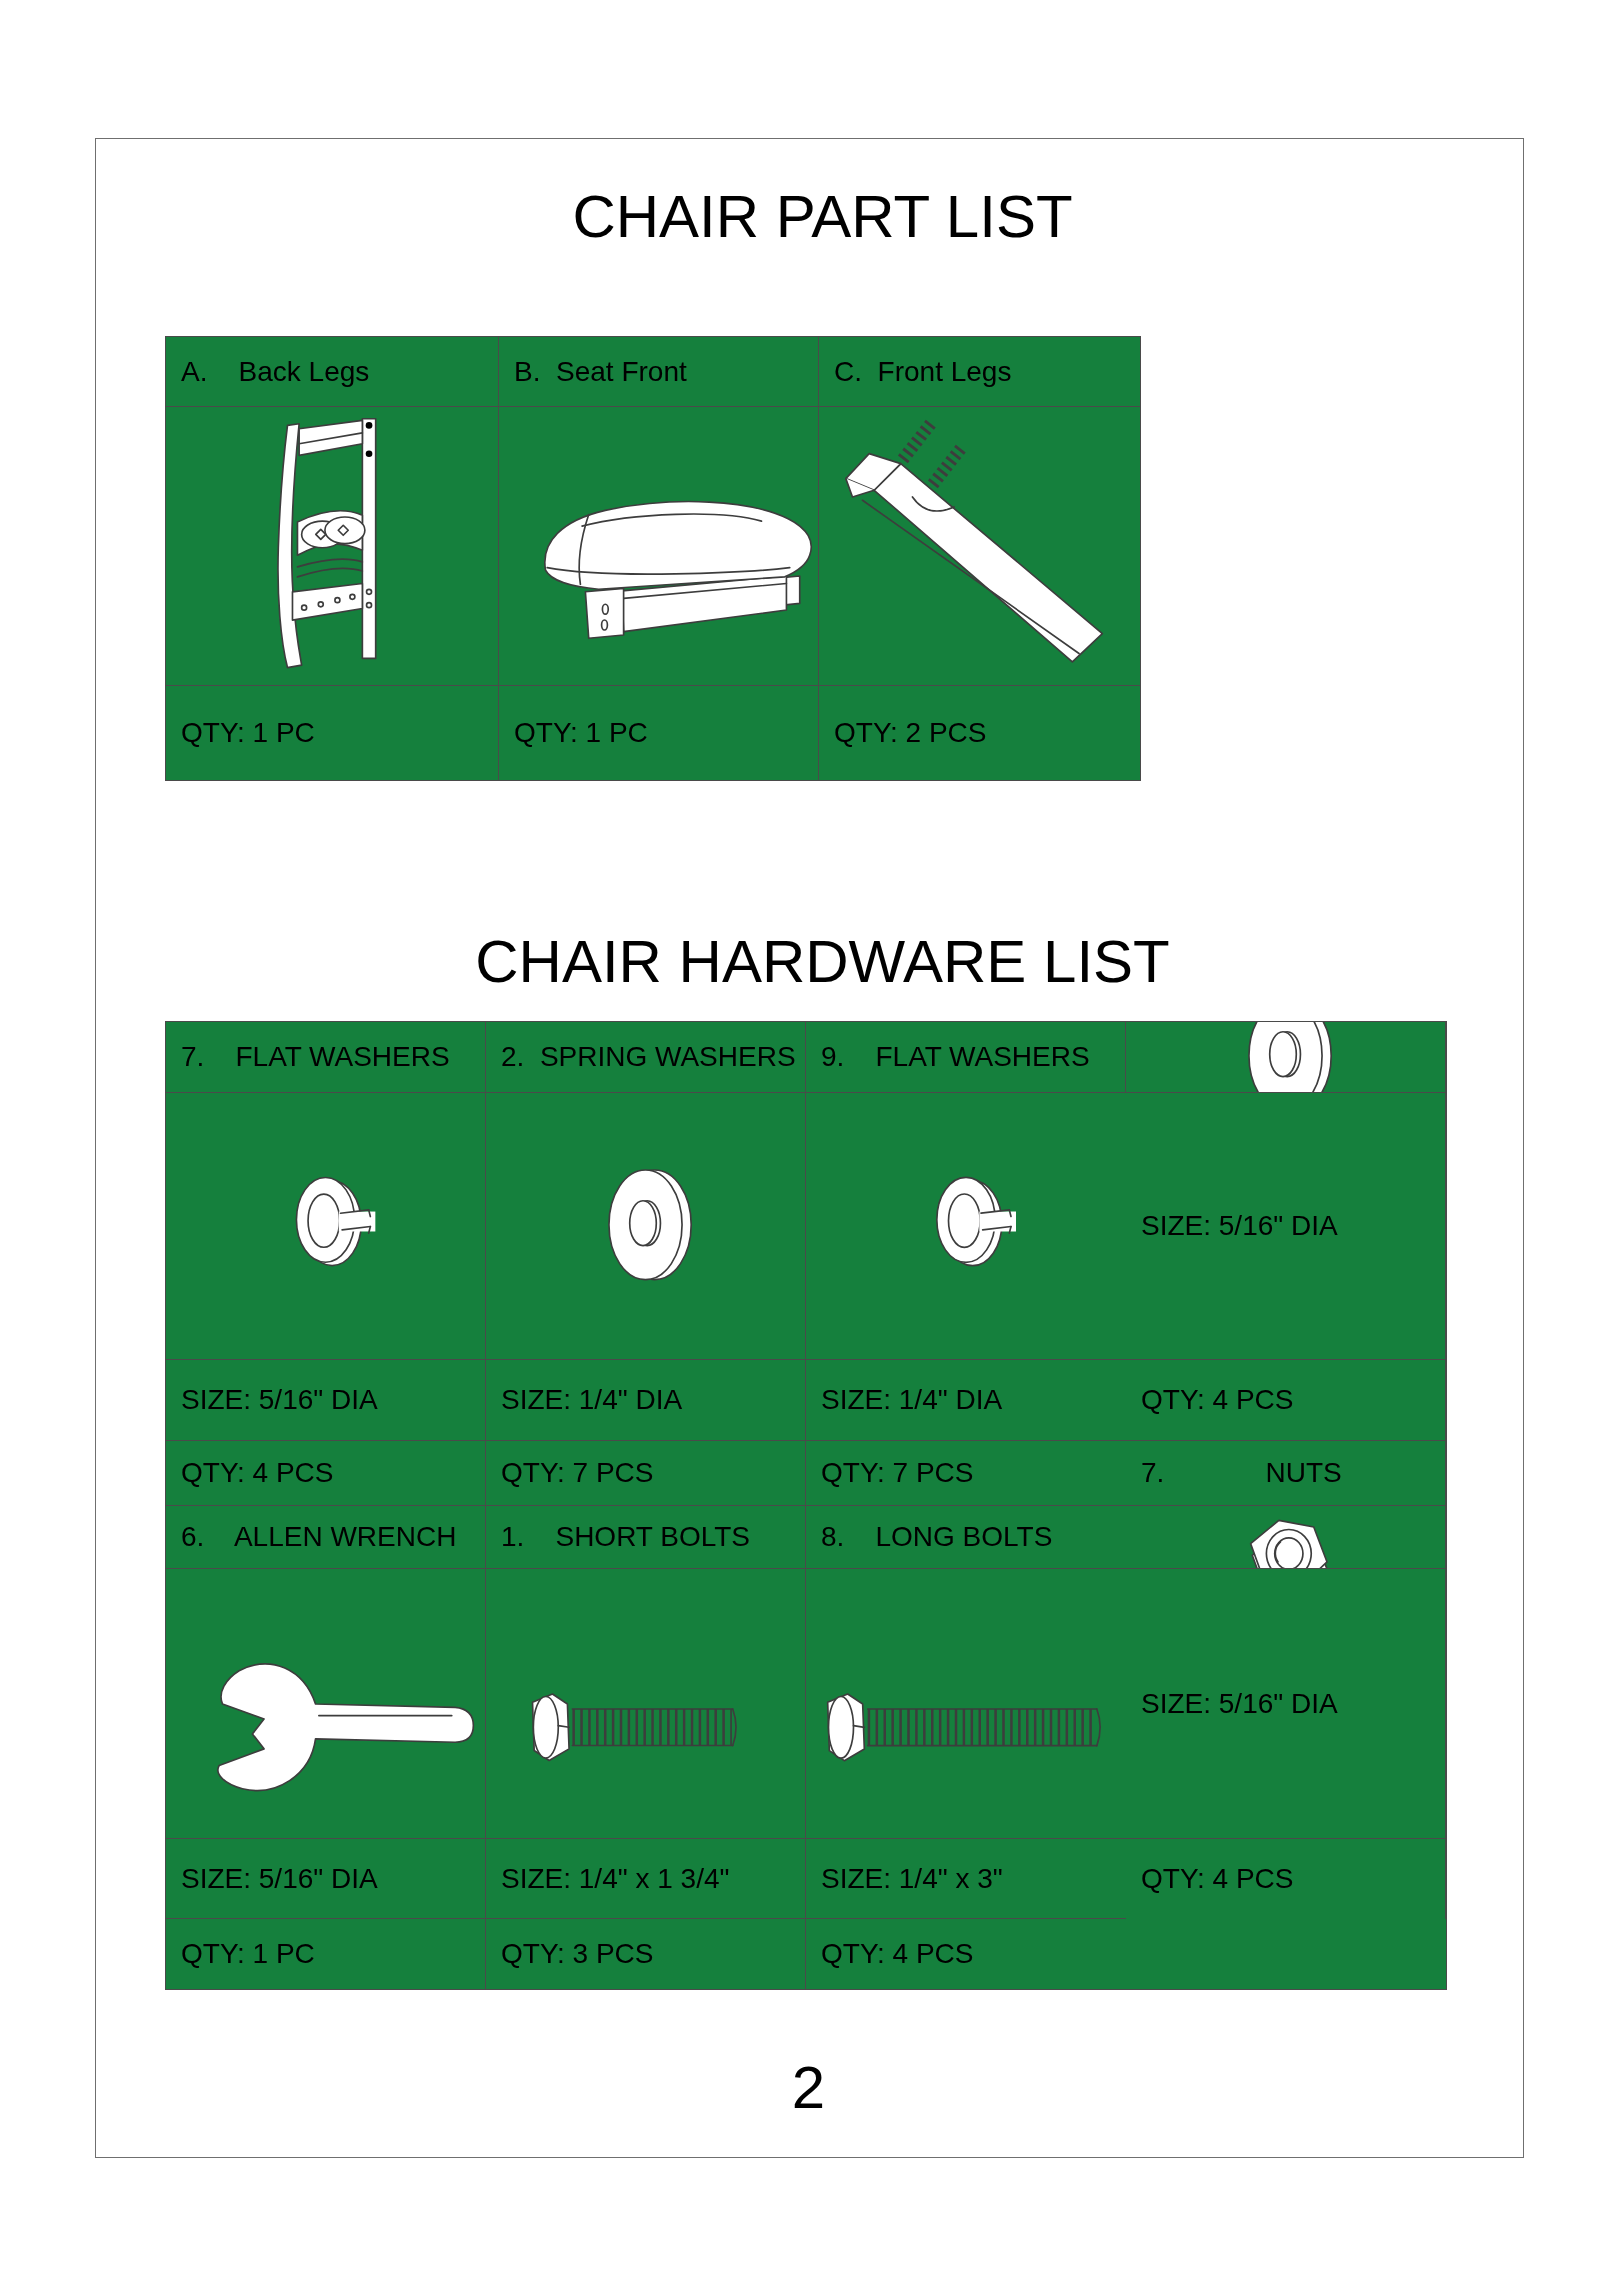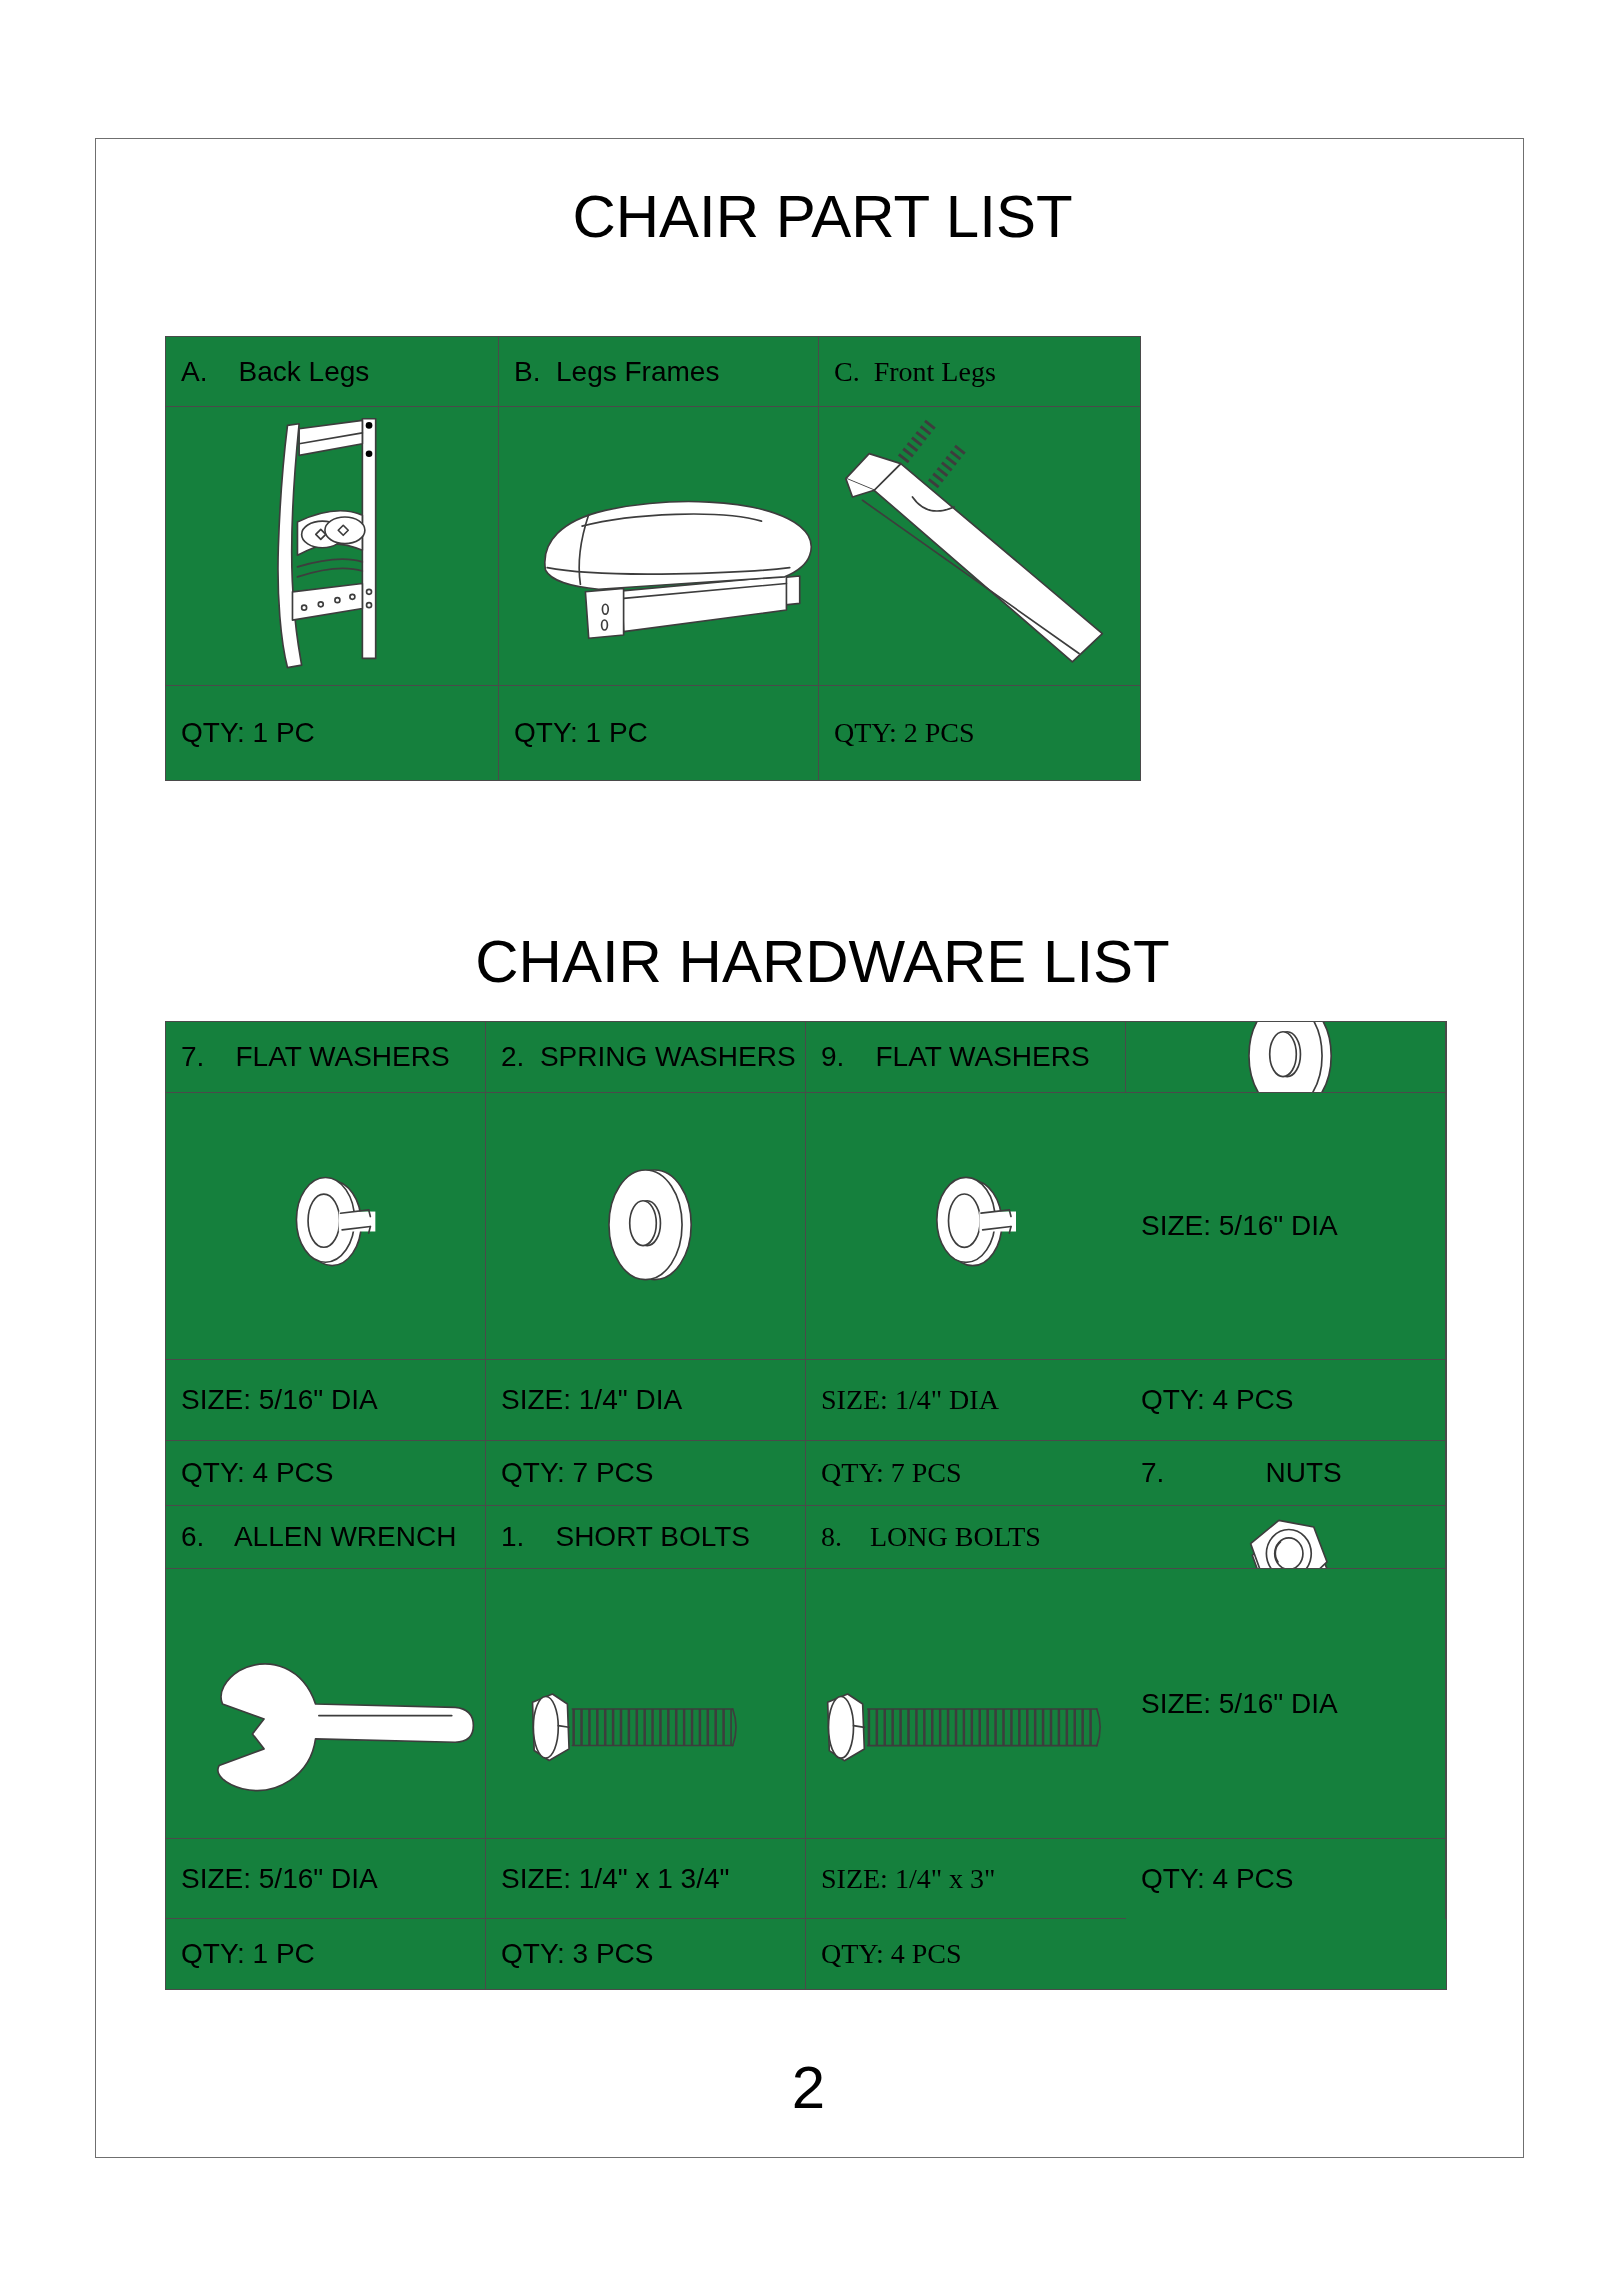--- a/index.html
+++ b/index.html
@@ -27,21 +27,21 @@
   #hw-table {
     left:165px; top:1021px;
     grid-template-columns:320px 320px 320px 320px;
     grid-template-rows:71px 267px 81px 65px 63px 270px 80px 70px;
   }
   .cell {
     box-sizing:border-box;
     border-right:1.7px solid #4a4a4a; border-bottom:1.7px solid #4a4a4a;
     display:flex; align-items:center; overflow:hidden;
   }
-  .cell.lastcol { border-right:none;font-family:Liberation Serif, serif; }
+  .cell.lastcol { border-right:none; }
   .cell.lastrow { border-bottom:none; }
   .hcell, .tcell { padding-left:15px; font-size:28px; white-space:pre; }
   .icell { justify-content:center; padding:0; }
   .icell svg { display:block; }
   .pageno {
     position:absolute; left:95px; width:1427px; top:2058px;
     text-align:center; font-size:60px; line-height:60px;
   }
   .art { stroke:#3d3d3d; stroke-width:2; fill:none; stroke-linejoin:round; stroke-linecap:round; }
   .art .w { fill:#ffffff; }
@@ -54,21 +54,21 @@
 <body>
 
 <div class="page">
   <div class="border-rect"></div>
 
   <div class="doc-title" id="part-title">CHAIR PART LIST</div>
 
   <div class="grid-table" id="part-table">
 
     <div class="cell hcell">A.    Back Legs</div>
-    <div class="cell hcell">B.  Legs Frames</div>
+    <div class="cell hcell">B.  Seat Front</div>
     <div class="cell hcell lastcol">C.  Front Legs</div>
 
     <div class="cell icell">
       <svg class="art" width="333" height="279" viewBox="0 0 399 335">
         <rect class="w" x="236" y="14" width="16" height="288"></rect>
         <path class="w" d="M146,22 L160,20 C152,100 148,180 154,240 C156,272 160,292 163,310 L146,313 C138,282 133,228 135,168 C137,108 141,62 146,22 Z"></path>
         <path class="w" d="M160,26 L236,16 L236,44 L160,58 Z"></path>
         <path d="M160,44 L236,31"></path>
         <path class="w" d="M158,138 C192,122 218,122 236,130 L236,172 C206,160 188,162 158,178 Z"></path>
         <ellipse class="w" cx="188" cy="153" rx="25" ry="16"></ellipse>

